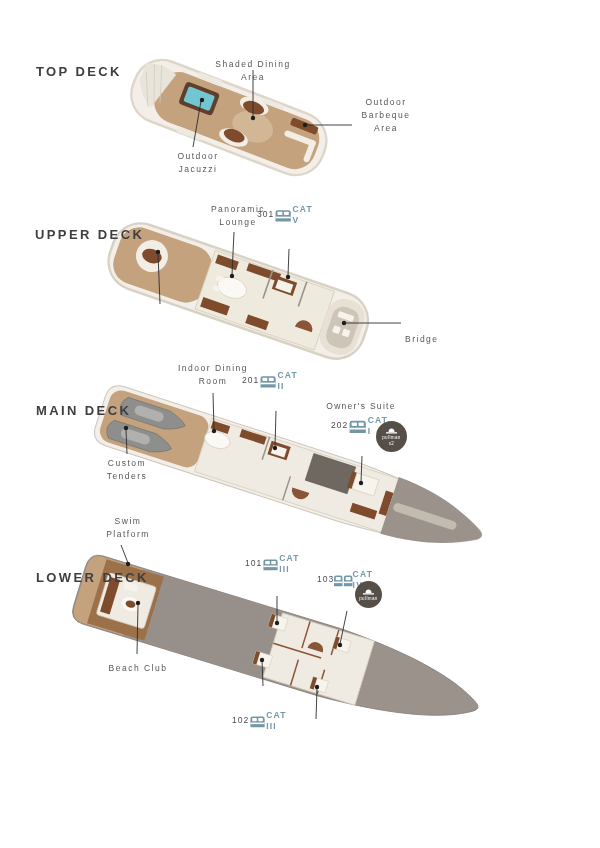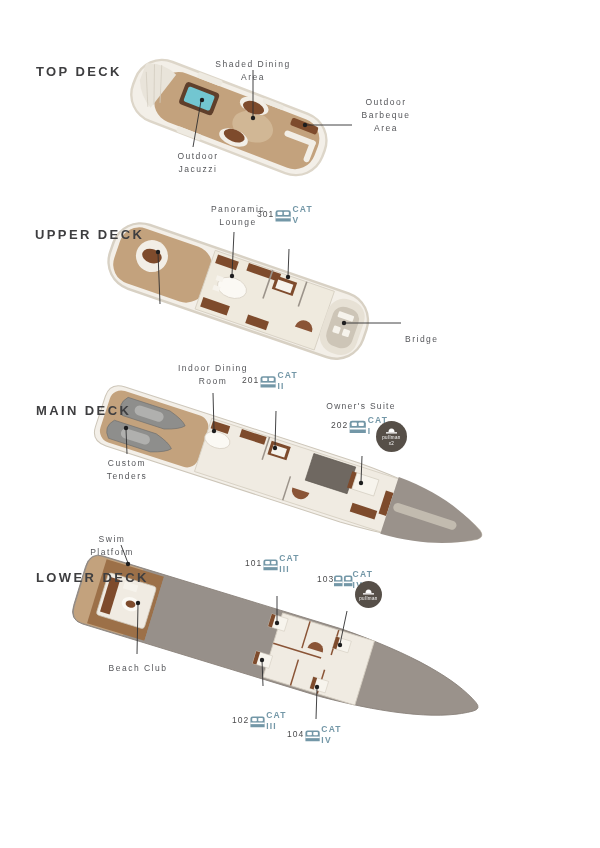--- a/index.html
+++ b/index.html
@@ -181,21 +181,21 @@
 
   <div class="callout" style="left:188px; top:203px; width:100px;">Panoramic
 Lounge</div>
   <div class="callout left-align" style="left:405px; top:333px;">Bridge</div>
 
   <div class="callout" style="left:153px; top:362px; width:120px;">Indoor Dining
 Room</div>
   <div class="callout" style="left:77px;  top:457px; width:100px;">Custom
 Tenders</div>
 
-  <div class="callout" style="left:62px; top:515px; width:100px;margin-top:18px;">Swim
+  <div class="callout" style="left:78px; top:515px; width:100px;">Swim
 Platform</div>
   <div class="callout" style="left:78px; top:662px; width:120px;">Beach Club</div>
 
   <div class="cabin" style="left:257px; top:202px;">
     <div class="cabin-number">301</div>
     <svg class="bed-icon" width="23" height="15" viewBox="0 0 24 16">
       <path d="M2,16 V4 Q2,1 5,1 H19 Q22,1 22,4 V16 Z" fill="#7397a7"></path>
       <rect x="4.5" y="3" width="6.5" height="4.5" rx="1" fill="#ffffff"></rect>
       <rect x="13" y="3" width="6.5" height="4.5" rx="1" fill="#ffffff"></rect>
       <rect x="2" y="9.5" width="20" height="2.2" fill="#ffffff"></rect>
@@ -269,24 +269,14 @@
     <div class="cabin-number">102</div>
     <svg class="bed-icon" width="23" height="15" viewBox="0 0 24 16">
       <path d="M2,16 V4 Q2,1 5,1 H19 Q22,1 22,4 V16 Z" fill="#7397a7"></path>
       <rect x="4.5" y="3" width="6.5" height="4.5" rx="1" fill="#ffffff"></rect>
       <rect x="13" y="3" width="6.5" height="4.5" rx="1" fill="#ffffff"></rect>
       <rect x="2" y="9.5" width="20" height="2.2" fill="#ffffff"></rect>
     </svg>
     <div class="cabin-cat">CAT III</div>
   </div>
 
-  <div class="cabin" style="left:287px; top:722px;">
-    <div class="cabin-number">104</div>
-    <svg class="bed-icon" width="23" height="15" viewBox="0 0 24 16">
-      <path d="M2,16 V4 Q2,1 5,1 H19 Q22,1 22,4 V16 Z" fill="#7397a7"></path>
-      <rect x="4.5" y="3" width="6.5" height="4.5" rx="1" fill="#ffffff"></rect>
-      <rect x="13" y="3" width="6.5" height="4.5" rx="1" fill="#ffffff"></rect>
-      <rect x="2" y="9.5" width="20" height="2.2" fill="#ffffff"></rect>
-    </svg>
-    <div class="cabin-cat">CAT IV</div>
-  </div>
 
 </div>
 
 </body></html>

